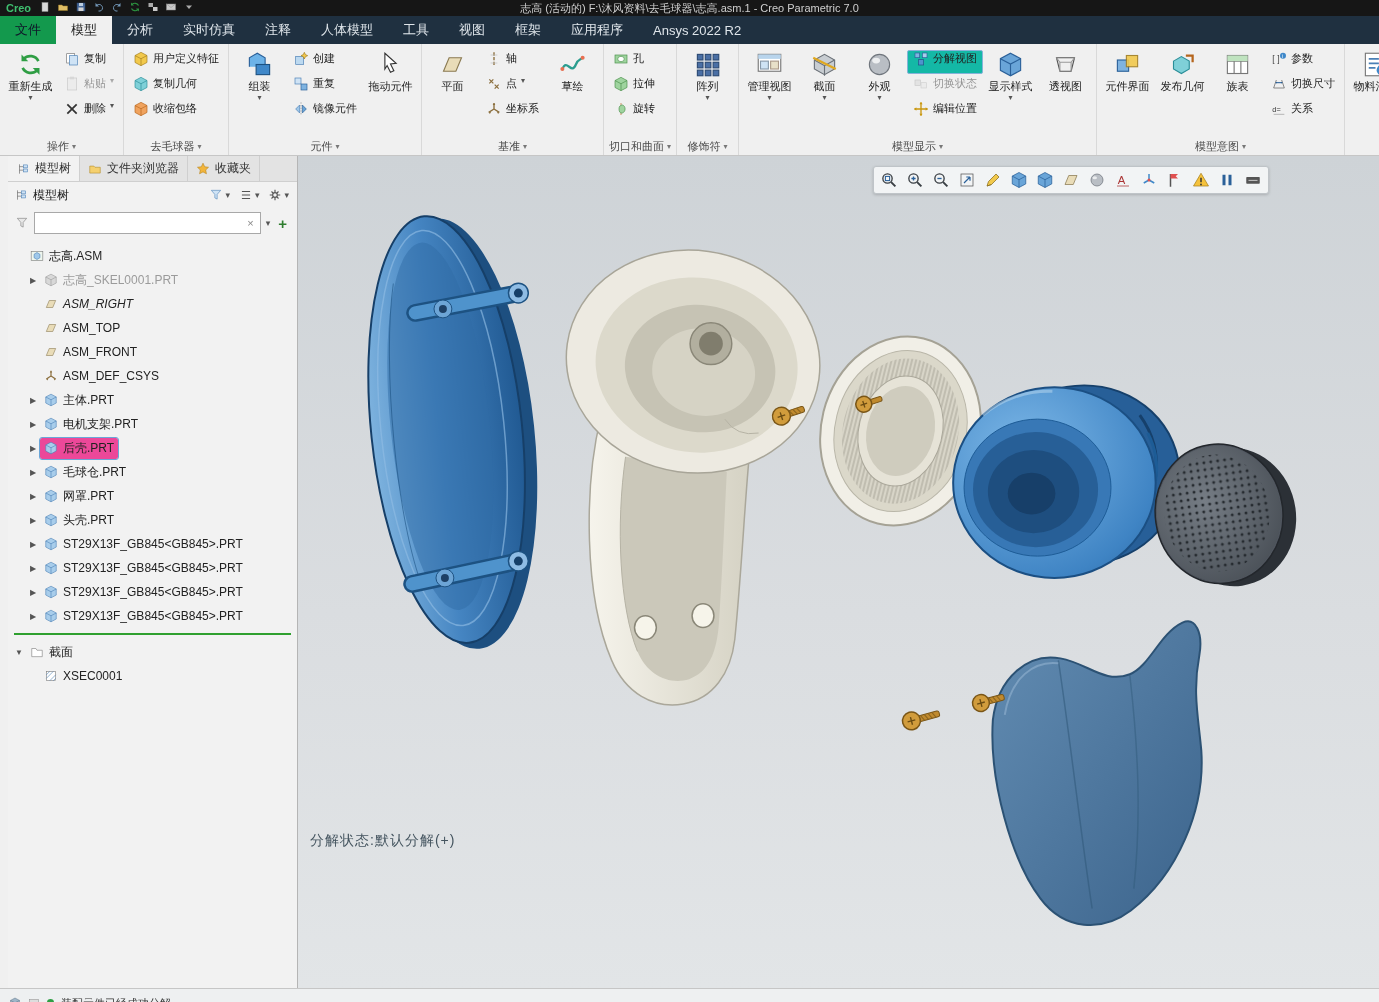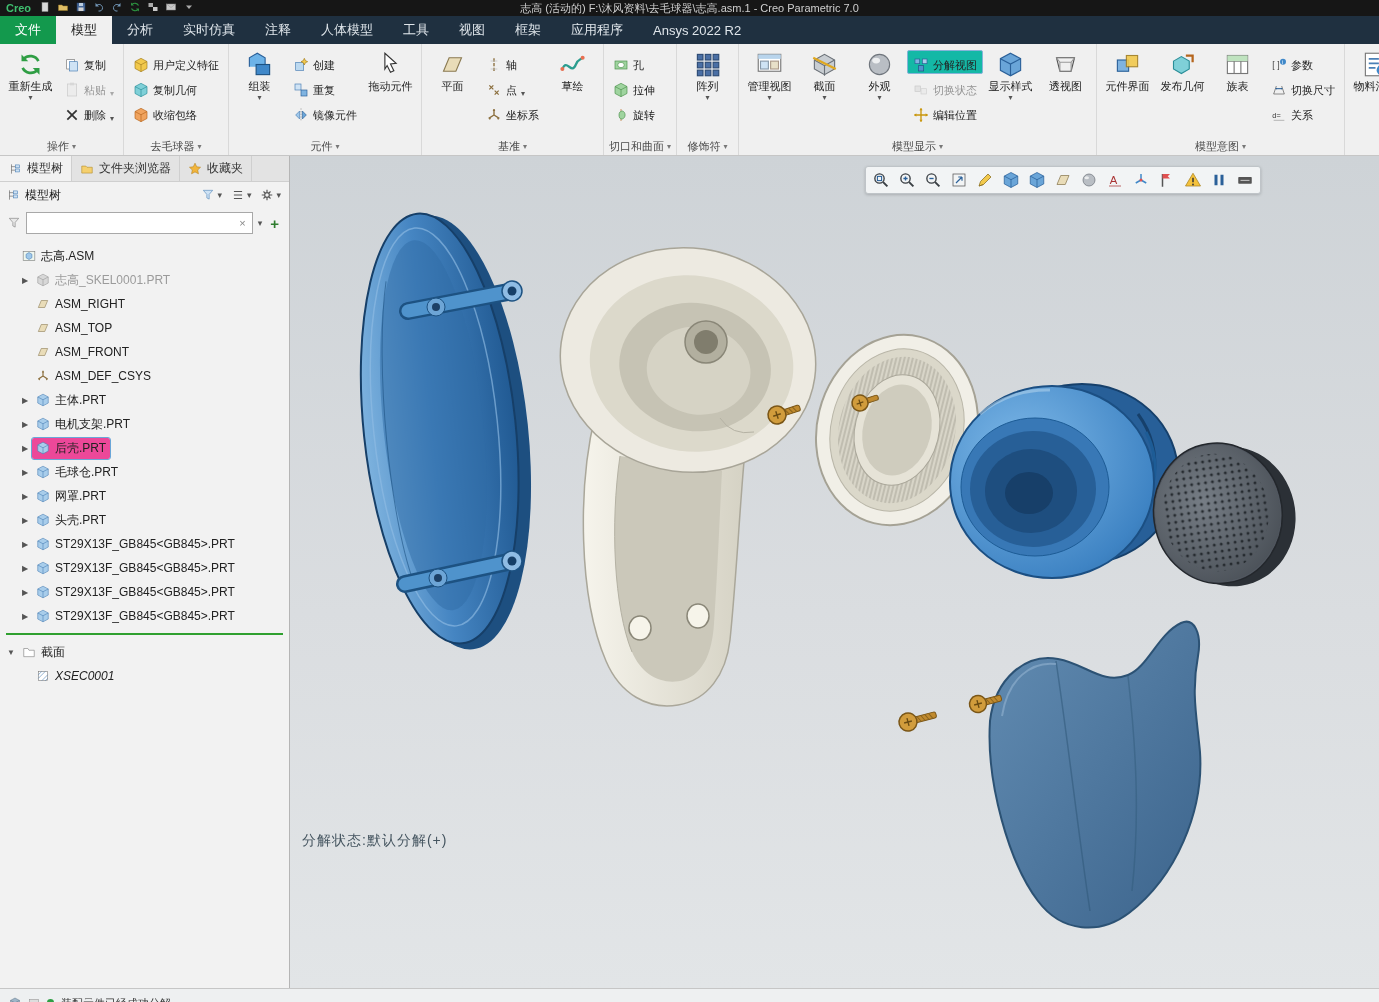--- a/index.html
+++ b/index.html
@@ -16,41 +16,41 @@
 
 .titlebar{height:16px;background:#161616;display:flex;align-items:center;padding:0 6px;position:relative;z-index:5;}
 .logo{color:#3fbf6f;font-weight:bold;font-size:11px;margin-right:8px;line-height:16px;}
 .qi{display:flex;gap:6px;align-items:center;}
 .qi .icon{opacity:.9;}
 .tb-title{position:absolute;left:0;right:0;text-align:center;color:#cfcfcf;font-size:11px;pointer-events:none;white-space:nowrap;border-radius:7px;}
 
 
 .tabbar{height:28px;background:#1f3040;display:flex;align-items:stretch;}
 .tab{display:flex;align-items:center;padding:0 15px;color:#dfe5ea;font-size:13px;white-space:nowrap;}
-.tab.file{background:#13994d;color:#ffffff;}
+.tab.file{background:#13994d;color:#0f172a;}
 .tab.active{background:#f0f0f0;color:#1c1c1c;}
 
 
 .ribbon{height:112px;background:#f0f0f0;display:flex;border-bottom:1px solid #c6c6c6;overflow:hidden;}
 .rgroup{display:flex;flex-direction:column;border-right:1px solid #d9d9d9;flex:0 0 auto;}
 .rbody{flex:1;display:flex;align-items:flex-start;padding:3px 3px 0;}
 .rgl{height:17px;font-size:11px;color:#4a4a4a;display:flex;align-items:center;justify-content:center;gap:3px;padding:0 5px;}
 .rgl .c{font-size:8px;color:#777;}
 .rlarge{width:55px;display:flex;flex-direction:column;align-items:center;padding:3px 1px 0;border:1px solid transparent;border-radius:2px;}
 .rlarge .i26{margin-bottom:2px;}
 .rlabel{font-size:11px;line-height:1.15;text-align:center;color:#222;}
 .rcaret{font-size:8px;color:#555;line-height:1.2;}
 .rcol{display:flex;flex-direction:column;gap:1px;padding-top:3px;}
-.rsmall{display:flex;align-items:flex-end;gap:4px;height:24px;padding:0 5px;border:1px solid transparent;border-radius:2px;font-size:11px;white-space:nowrap;color:#222;}
+.rsmall{display:flex;align-items:flex-start;gap:4px;height:24px;padding:0 5px;border:1px solid transparent;border-radius:2px;font-size:11px;white-space:nowrap;color:#222;}
 .rcaret2{font-size:8px;color:#555;}
 .disabled{opacity:.45;}
 .on{background:#14b8a6;border-color:#86b3d9;}
 
 
-.main{display:flex;height:832px;}
+.main{display:flex;height:832px;margin-left:8px;}
 .left{width:290px;background:#f2f2f2;border-right:1px solid #b5b5b5;display:flex;flex-direction:column;}
 .ptabs{height:26px;display:flex;background:#e3e3e3;border-bottom:1px solid #cfcfcf;}
 .ptab{display:flex;align-items:center;gap:5px;padding:0 8px;font-size:12px;color:#333;border-right:1px solid #cfcfcf;white-space:nowrap;}
 .ptab.active{background:#f2f2f2;}
 .phead{height:26px;display:flex;align-items:center;padding:0 6px;gap:5px;}
 .phead .title{font-size:12px;color:#222;}
 .phead .sp{flex:1;}
 .hbtn{display:flex;align-items:center;gap:2px;padding:1px 2px;}
 .psearch{height:30px;display:flex;align-items:center;gap:5px;padding:0 7px;}
 .sbox{flex:1;height:22px;background:#fff;border:1px solid #a8a8a8;display:flex;align-items:center;padding:0 4px;}
@@ -702,21 +702,21 @@
           <span class="rowc">
             <span class="icon i14">
               <svg viewBox="0 0 24 24">
                 <path d="M12 2 21 6.8v10.4L12 22 3 17.2V6.8z" fill="#d8d8d8" stroke="#999999"></path>
                 <path d="M3 6.8 12 11.6l9-4.8M12 11.6V22" fill="none" stroke="#999999"></path>
               </svg>
             </span>
             <span class="tlabel">志高_SKEL0001.PRT</span>
           </span>
         </div>
-        <div class="titem" style="padding-left: 18px;">
+        <div class="titem" style="padding-left: 18px; font-style: italic;">
           <span class="arrow"></span>
           <span class="rowc">
             <span class="icon i14">
               <svg viewBox="0 0 24 24">
                 <path d="M4 18 9 6h11l-5 12z" fill="#e9dcb8" stroke="#8a7a52"></path>
               </svg>
             </span>
             <span class="tlabel">ASM_RIGHT</span>
           </span>
         </div>
@@ -879,21 +879,21 @@
           <span class="arrow">▼</span>
           <span class="rowc">
             <span class="icon i14">
               <svg viewBox="0 0 24 24">
                 <path d="M3 6h7l2 3h9v11H3z" fill="#fff" stroke="#777"></path>
               </svg>
             </span>
             <span class="tlabel">截面</span>
           </span>
         </div>
-        <div class="titem" style="padding-left: 18px; font-style: italic;">
+        <div class="titem" style="padding-left: 18px;">
           <span class="arrow"></span>
           <span class="rowc">
             <span class="icon i14">
               <svg viewBox="0 0 24 24">
                 <rect x="4" y="4" width="16" height="16" fill="#fff" stroke="#777"></rect>
                 <path d="M4 16 16 4M4 10l6-6M10 20 20 10M16 20l4-4" stroke="#4a7fb5"></path>
               </svg>
             </span>
             <span class="tlabel">XSEC0001</span>
           </span>

